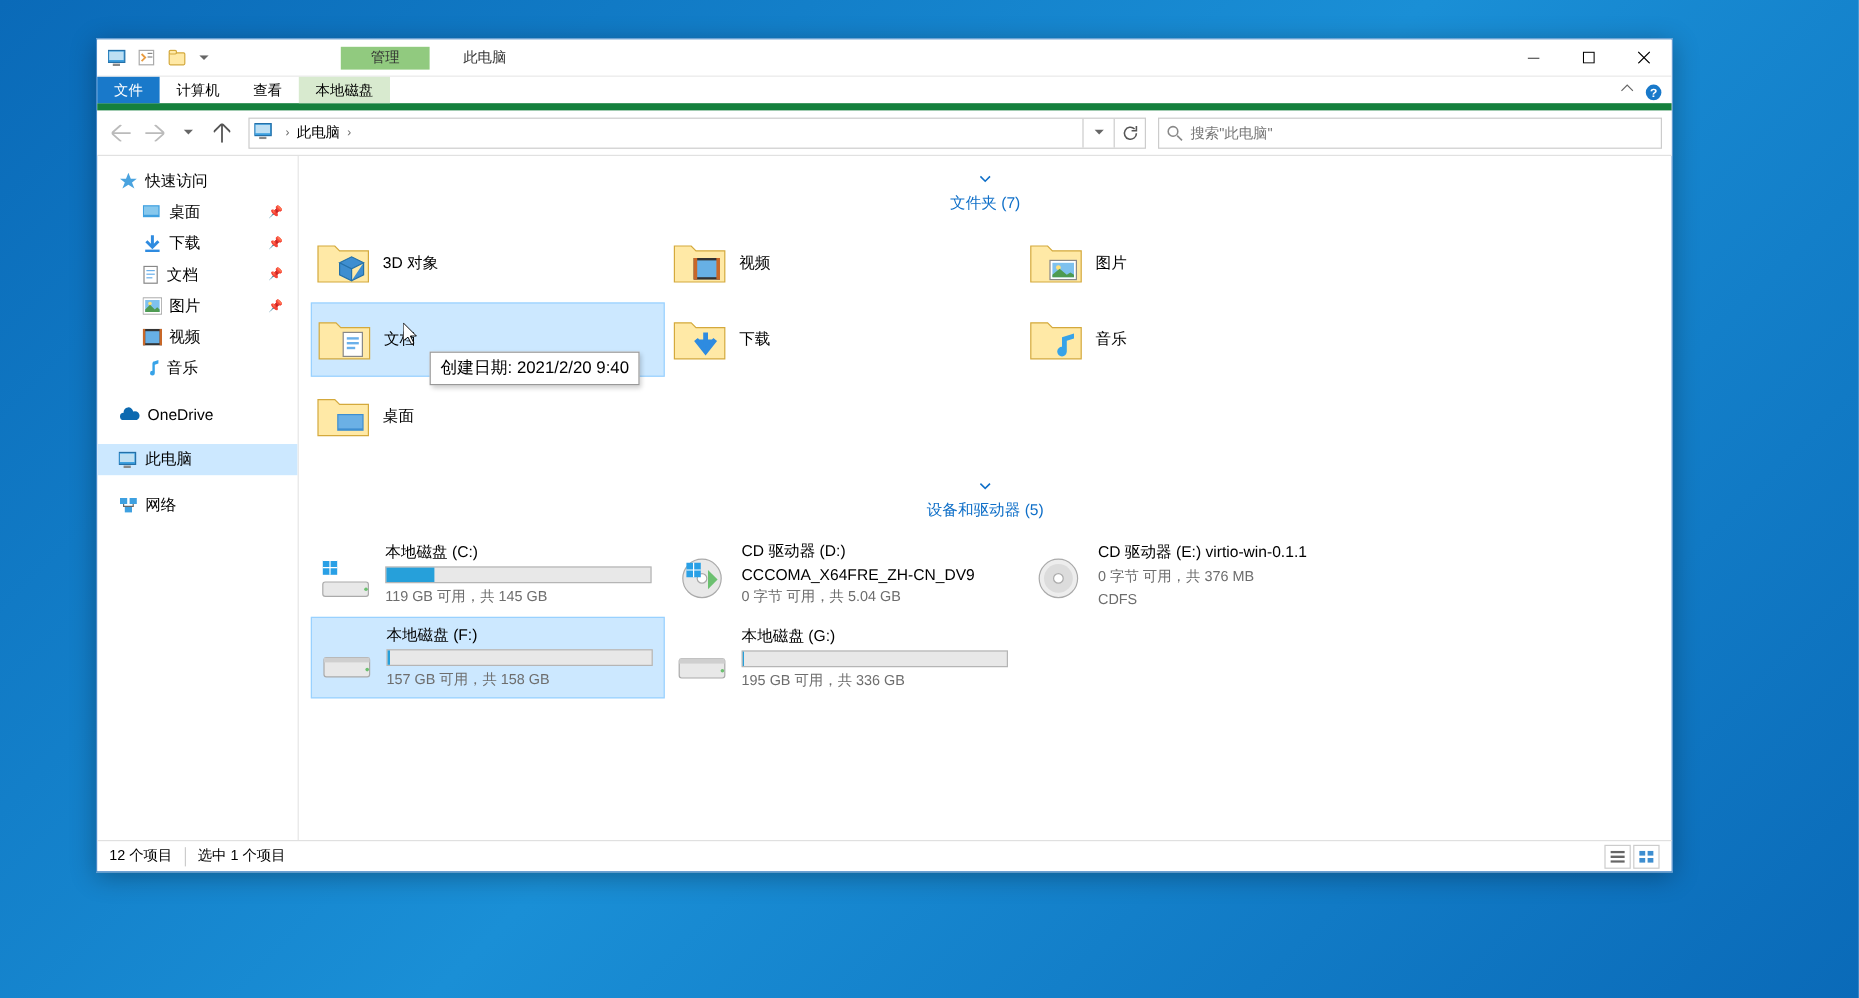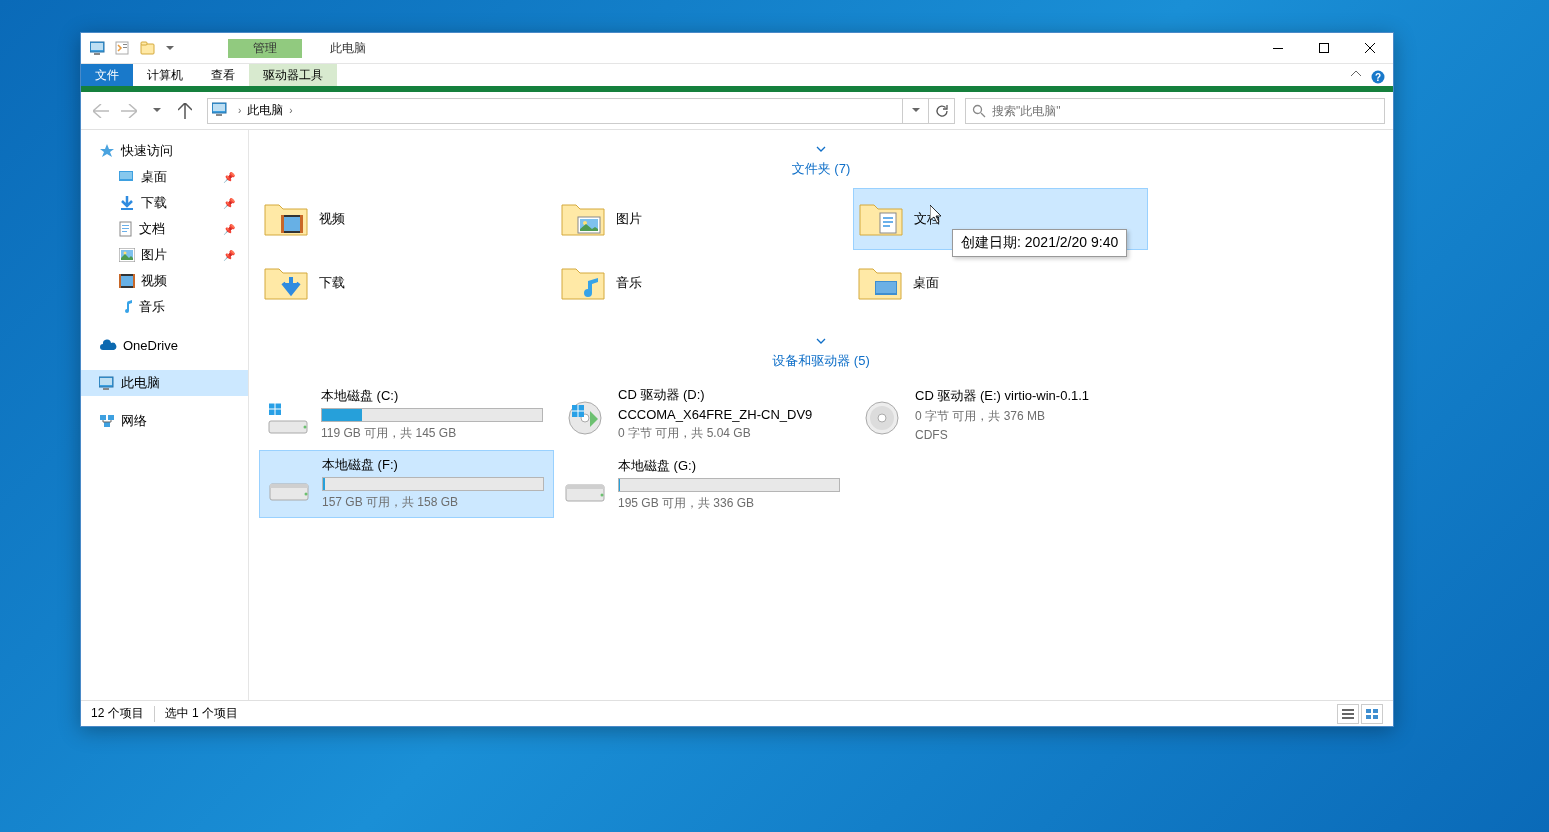--- a/index.html
+++ b/index.html
@@ -4,21 +4,21 @@
   <style>
     * { margin: 0; padding: 0; box-sizing: border-box; font-family: "Segoe UI", "Microsoft YaHei", sans-serif; }
     body { background: linear-gradient(135deg, #0a6ab8 0%, #1a8fd6 50%, #0a6ab8 100%); width: 1549px; height: 832px; overflow: hidden; }
     .window { position: absolute; left: 80px; top: 32px; width: 1314px; height: 695px; background: #fff; border: 1px solid #4a8ac8; box-shadow: 0 4px 20px rgba(0,0,0,0.3); display: flex; flex-direction: column; }
     
     .titlebar { height: 31px; display: flex; align-items: center; background: #fff; border-bottom: 1px solid #e5e5e5; }
     .titlebar-left { display: flex; align-items: center; padding-left: 8px; gap: 4px; }
     .titlebar-icon { width: 18px; height: 18px; display: flex; align-items: center; justify-content: center; }
     .qat-item { width: 22px; height: 22px; display: flex; align-items: center; justify-content: center; cursor: pointer; }
     .qat-dropdown { width: 14px; height: 22px; display: flex; align-items: center; justify-content: center; cursor: pointer; }
-    .ribbon-tab-context { background: #91ca7f; padding: 1px 25px; font-size: 12px; color: #333; margin-left: 51px; }
+    .ribbon-tab-context { background: #91ca7f; padding: 1px 25px; font-size: 12px; color: #333; margin-left: 107px; }
     .win-title { flex: 1; text-align: left; padding-left: 28px; font-size: 12px; color: #333; }
     .win-controls { display: flex; }
     .win-btn { width: 46px; height: 30px; display: flex; align-items: center; justify-content: center; cursor: pointer; }
     
     .ribbon-tabs { height: 28px; display: flex; align-items: stretch; background: #fff; border-bottom: 6px solid #15803d; position: relative; }
     .ribbon-tab { padding: 0 14px; font-size: 12px; display: flex; align-items: center; cursor: pointer; }
     .ribbon-tab.file { background: #1979ca; color: #fff; }
     .ribbon-tab.context { background: #d8eacf; }
     .ribbon-collapse { position: absolute; right: 32px; top: 6px; cursor: pointer; }
     .ribbon-help { position: absolute; right: 8px; top: 6px; cursor: pointer; color: #1979ca; }
@@ -121,21 +121,21 @@
             <path d="M0 0 L10 10 M10 0 L0 10" stroke="#000" stroke-width="1"></path>
           </svg>
         </div>
     </div>
   </div>
 
   <div class="ribbon-tabs">
     <div class="ribbon-tab file">文件</div>
     <div class="ribbon-tab">计算机</div>
     <div class="ribbon-tab">查看</div>
-    <div class="ribbon-tab context">驱动器工具</div>
+    <div class="ribbon-tab context">本地磁盘</div>
     <div class="ribbon-collapse">
       <svg width="10" height="6" viewBox="0 0 10 6">
           <path d="M0 6 L5 1 L10 6" fill="none" stroke="#666" stroke-width="1"></path>
         </svg>
     </div>
     <div class="ribbon-help">
       <svg width="14" height="14" viewBox="0 0 14 14">
           <circle cx="7" cy="7" r="6.5" fill="#1979ca"></circle>
           <text x="7" y="11" text-anchor="middle" fill="#fff" font-size="10" font-weight="bold">?</text>
         </svg>
@@ -287,20 +287,29 @@
     <div class="content">
 
       <div class="group-header">
         <svg width="10" height="10" viewBox="0 0 10 10">
             <path d="M1 3 L5 7 L9 3" fill="none" stroke="#0f6fc8" stroke-width="1.3"></path>
           </svg>
         <span>文件夹 (7)</span>
       </div>
       <div class="items-grid">
 
+        <div class="folder-item">
+          <div class="folder-icon-wrap">
+              <svg width="46" height="40" viewBox="0 0 46 40">
+                <path d="M2 8 L2 36 L44 36 L44 10 L20 10 L16 6 L2 6 Z" fill="#ffe9a6" stroke="#d4a93c"></path>
+                <path d="M20 20 L30 15 L40 20 L30 25 Z M20 20 L20 30 L30 35 L30 25 M40 20 L40 30 L30 35" fill="#3e8ed0" stroke="#2470a8"></path>
+              </svg>
+            </div>
+          <div class="folder-label">3D 对象</div>
+        </div>
         <div class="folder-item">
           <div class="folder-icon-wrap">
               <svg width="46" height="40" viewBox="0 0 46 40">
                 <path d="M2 8 L2 36 L44 36 L44 10 L20 10 L16 6 L2 6 Z" fill="#ffe9a6" stroke="#d4a93c"></path>
                 <rect x="18" y="16" width="22" height="18" fill="#333"></rect>
                 <rect x="20" y="18" width="18" height="14" fill="#67b0e5"></rect>
                 <rect x="18" y="16" width="3" height="18" fill="#c86728"></rect>
                 <rect x="37" y="16" width="3" height="18" fill="#c86728"></rect>
               </svg>
             </div>

